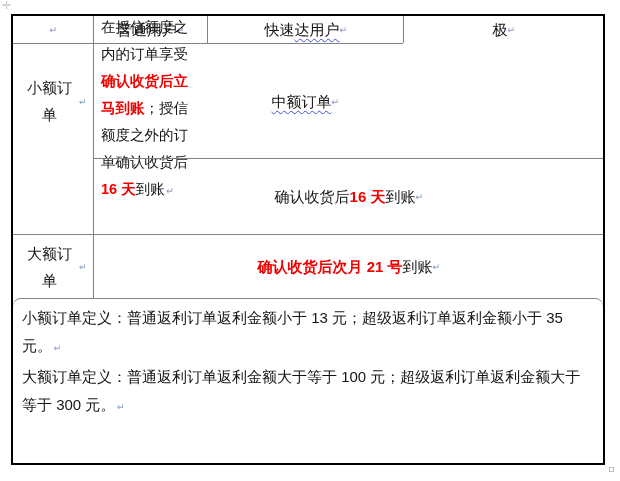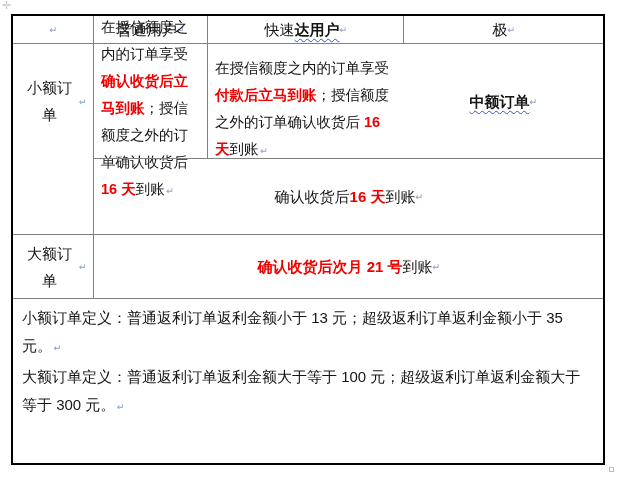--- a/index.html
+++ b/index.html
@@ -34,21 +34,21 @@
   .defs{
     display:block;text-align:left;align-items:flex-start;
     font-size:15px;line-height:28px;padding:5px 9px 0 9px;
   }
   .defs p{margin:0 0 1px 0;}
   
   .run-n{font-weight:400;}
   .run-b{font-weight:400;}
   .run-rb{font-weight:700;color:#f10000;}
   .run-bw{
-    font-weight:700;
+    font-weight:400;
     text-decoration-line:underline;
     text-decoration-style:wavy;
     text-decoration-color:#3f51d6;
     text-decoration-thickness:1px;
     text-underline-offset:3px;
   }
   .run-m{
     font-weight:400;color:#8fa3c8;font-size:9.5px;
     letter-spacing:-1px;
   }
@@ -87,23 +87,20 @@
       <span class="run-m"> ↵</span>
     </div>
 
   <div class="cell lbl first-col">
       <span class="run-b">小额订单</span>
       <span class="run-m"> ↵</span>
     </div>
   <div class="cell body-left">
       <span class="cell-inner"><span class="run-n">在</span><span class="run-b">授信额度之内</span><span class="run-n">的订单享受</span><span class="run-rb">确认收货后立马到账</span><span class="run-b">；授信额度之外</span><span class="run-n">的订单确认收货后 </span><span class="run-rb">16 天</span><span class="run-n">到账</span><span class="run-m"> ↵</span></span>
     </div>
-  <div class="cell body-left">
-      <span class="cell-inner"><span class="run-n">在</span><span class="run-b">授信额度之内</span><span class="run-n">的订单享受</span><span class="run-rb">付款后立马到账</span><span class="run-b">；授信额度之外</span><span class="run-n">的订单确认收货后 </span><span class="run-rb">16 天</span><span class="run-n">到账</span><span class="run-m"> ↵</span></span>
-    </div>
 
   <div class="cell lbl first-col">
       <span class="run-bw">中额订单</span>
       <span class="run-m"> ↵</span>
     </div>
   <div class="cell merged" style="grid-column:2 / 5;">
       <span class="run-n">确认收货后 </span>
       <span class="run-rb">16 天</span>
       <span class="run-n">到账</span>
       <span class="run-m"> ↵</span>
@@ -112,19 +109,19 @@
   <div class="cell lbl first-col">
       <span class="run-b">大额订单</span>
       <span class="run-m"> ↵</span>
     </div>
   <div class="cell merged" style="grid-column:2 / 5;">
       <span class="run-rb">确认收货后次月 21 号</span>
       <span class="run-n">到账</span>
       <span class="run-m"> ↵</span>
     </div>
 
-  <div class="cell defs first-col" style="grid-column:1 / 5;">
+  <div class="cell defs first-col" style="grid-column:1 / 5;border-radius:8px;">
     <p><span class="run-b">小额订单定义：</span><span class="run-n">普通返利订单返利金额小于 13 元；超级返利订单返利金额小于 35 元。</span><span class="run-m"> ↵</span></p>
     <p><span class="run-b">大额订单定义：</span><span class="run-n">普通返利订单返利金额大于等于 100 元；超级返利订单返利金额大于等于 300 元。</span><span class="run-m"> ↵</span></p>
   </div>
 </div>
 
 <div class="resize-handle"></div>
 
 </body></html>

